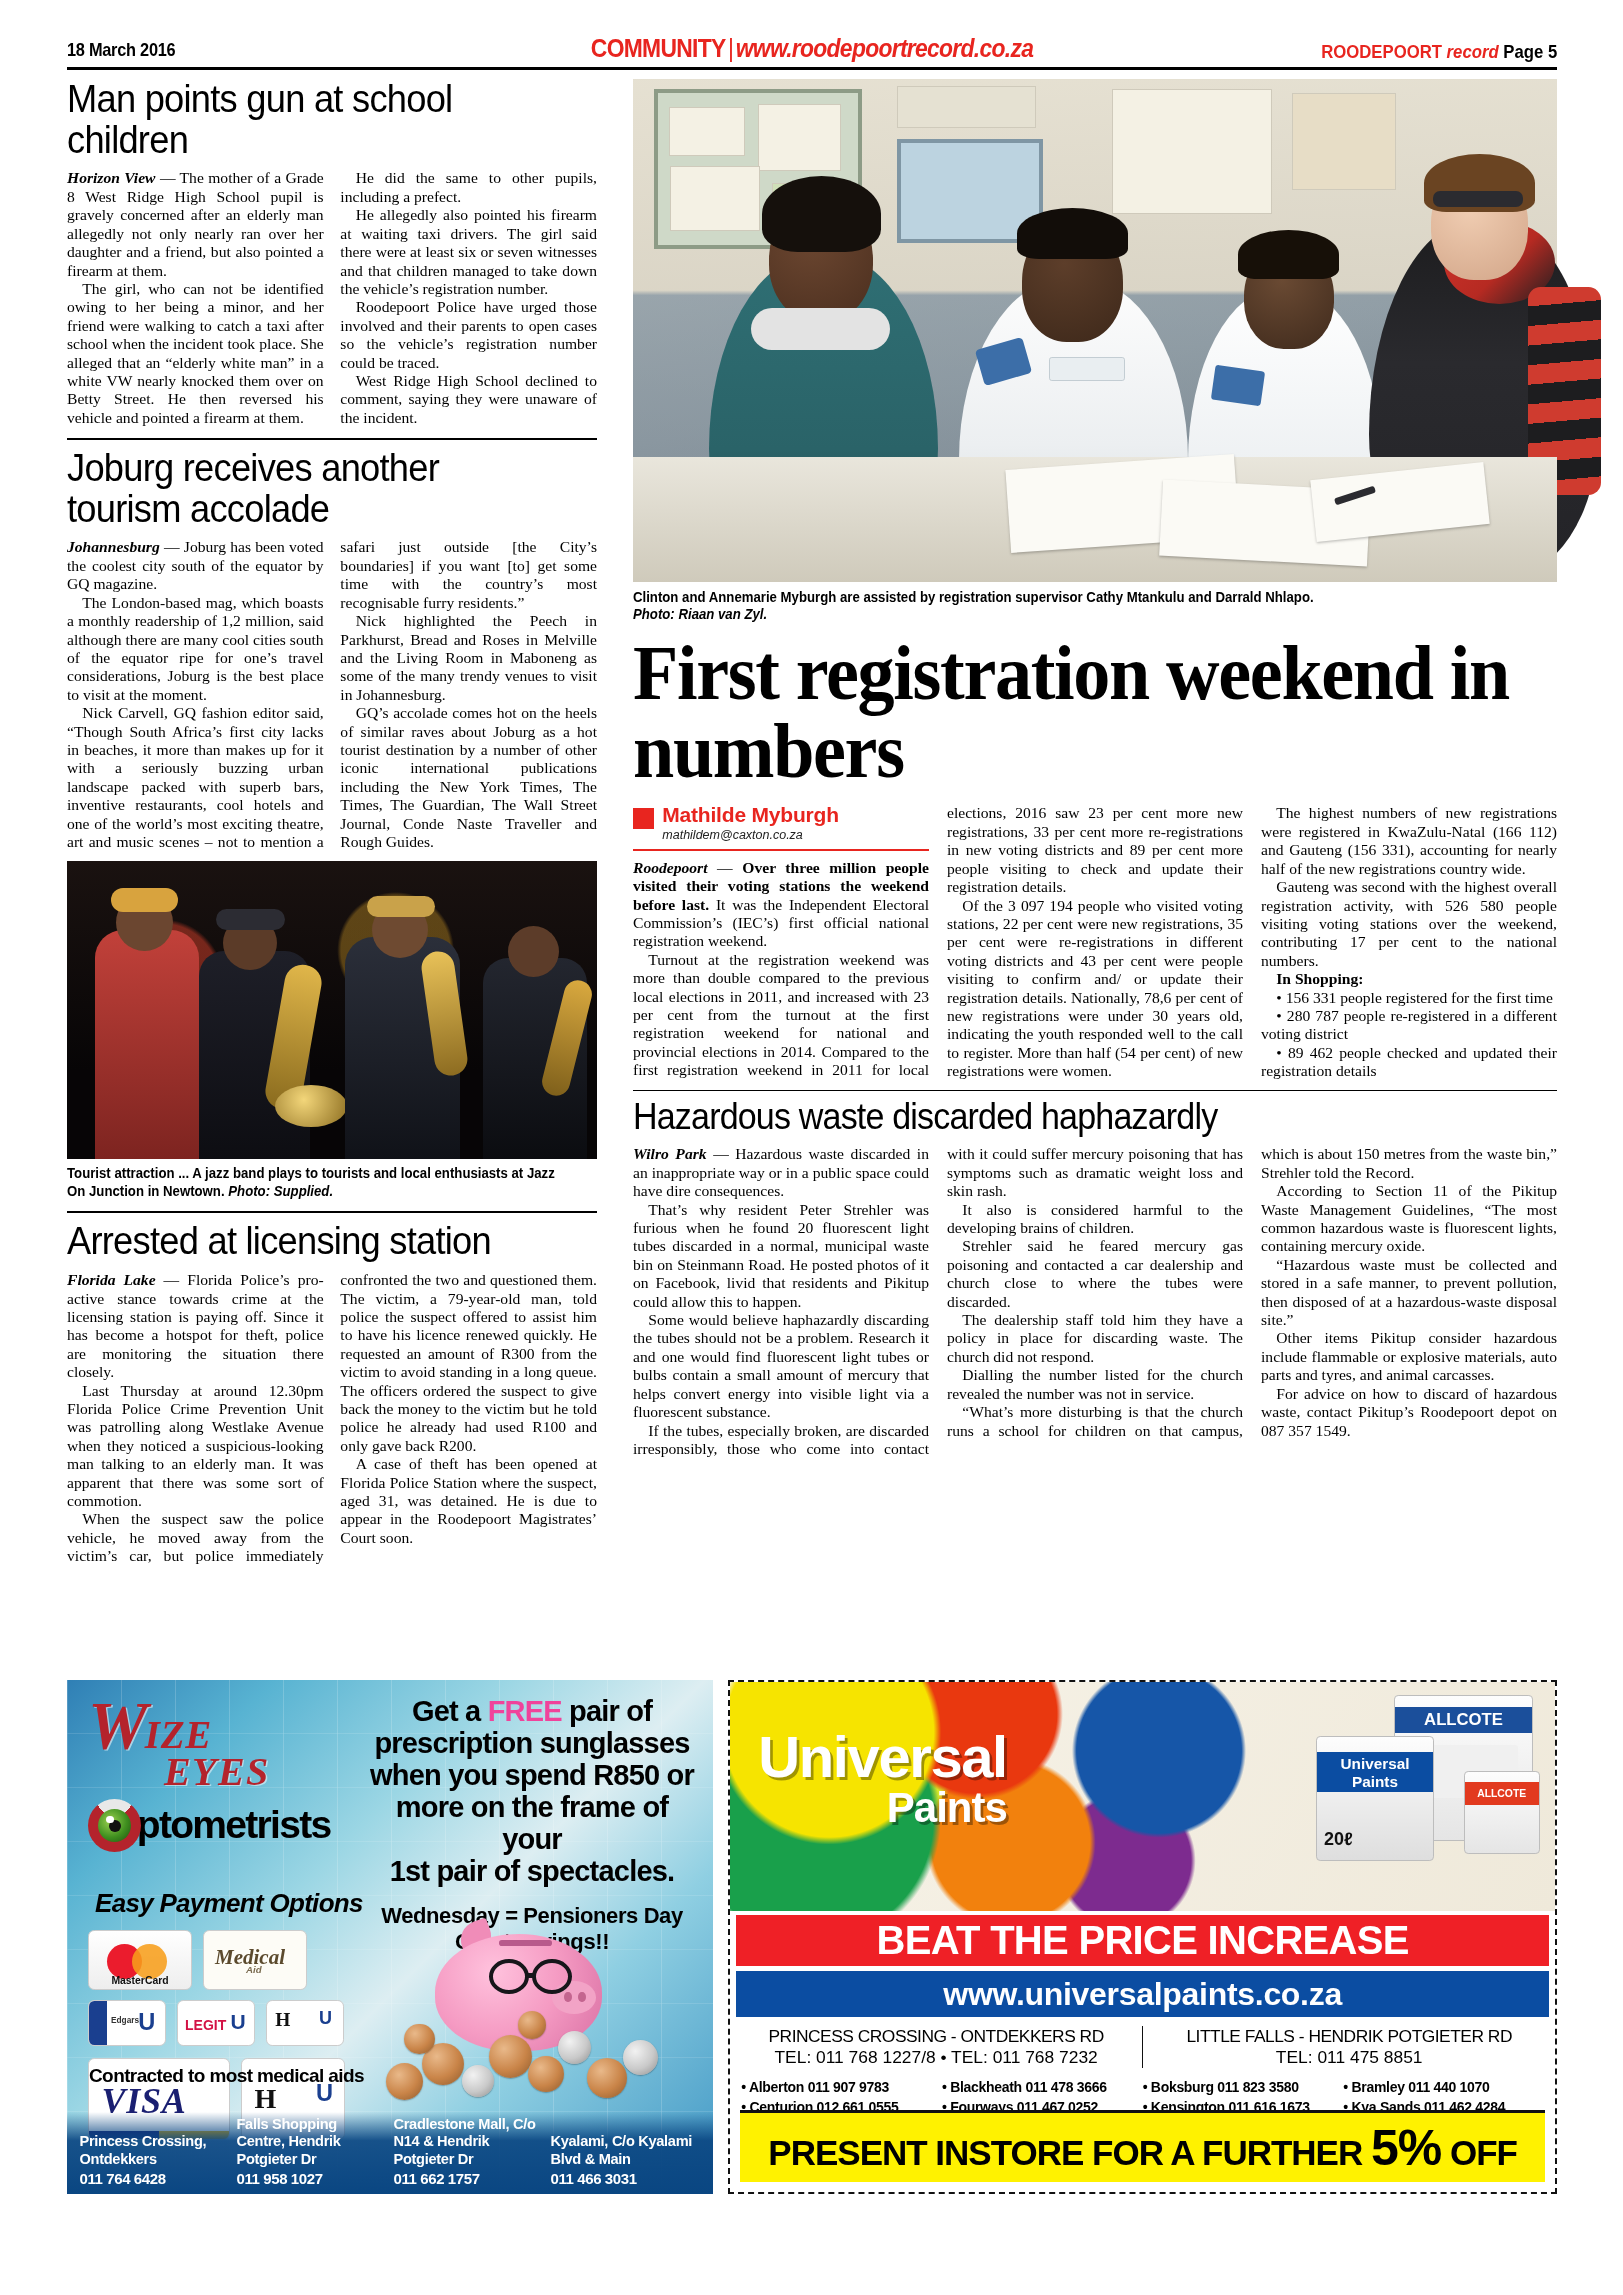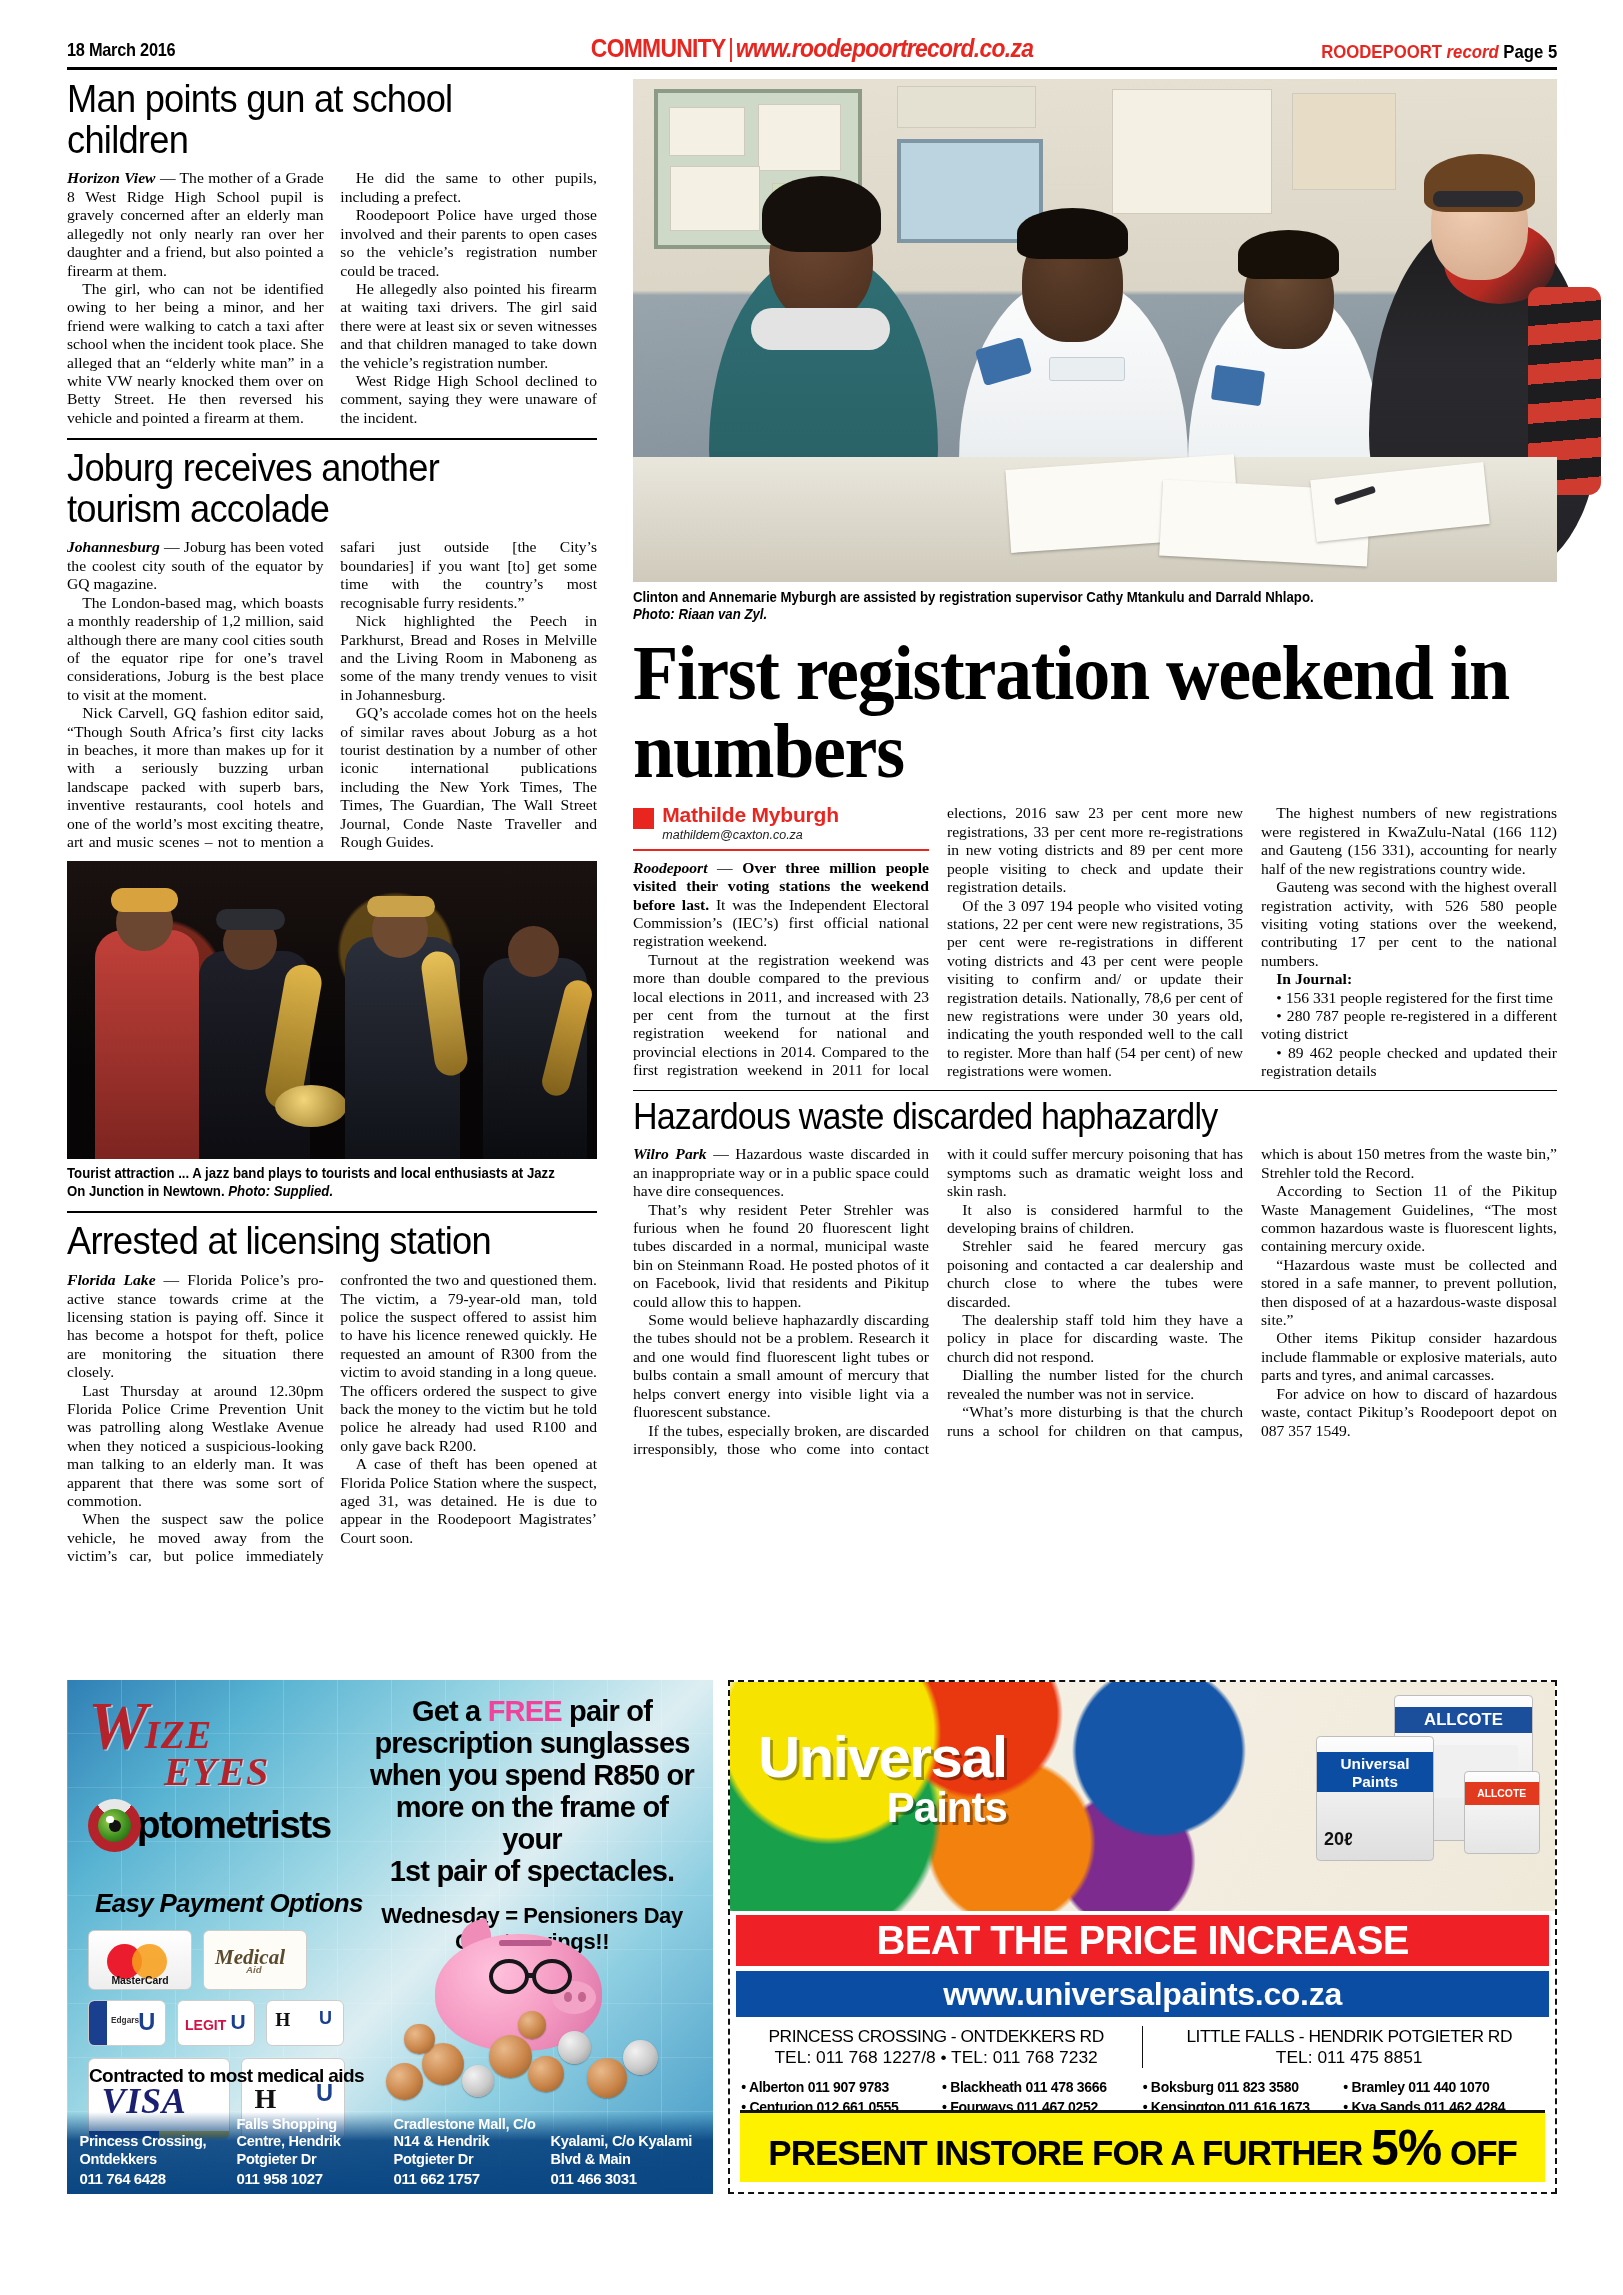--- a/index.html
+++ b/index.html
@@ -269,22 +269,22 @@
   <div class="cols">
 
     <div class="left-col">
 
       <h1 class="head">Man points gun at school children</h1>
 
       <div class="body2">
         <p class="first"><span class="dateline">Horizon View</span> <span>— The mother of a Grade 8 West Ridge High School pupil is gravely concerned after an elderly man allegedly not only nearly ran over her daughter and a friend, but also pointed a firearm at them.</span></p>
         <p>The girl, who can not be identified owing to her being a minor, and her friend were walking to catch a taxi after school when the incident took place. She alleged that an “elderly white man” in a white VW nearly knocked them over on Betty Street. He then reversed his vehicle and pointed a firearm at them.</p>
         <p>He did the same to other pupils, including a prefect.</p>
+        <p>He allegedly also pointed his firearm at waiting taxi drivers. The girl said there were at least six or seven witnesses and that children managed to take down the vehicle’s registration number.</p>
         <p>Roodepoort Police have urged those involved and their parents to open cases so the vehicle’s registration number could be traced.</p>
-        <p>He allegedly also pointed his firearm at waiting taxi drivers. The girl said there were at least six or seven witnesses and that children managed to take down the vehicle’s registration number.</p>
         <p>West Ridge High School declined to comment, saying they were unaware of the incident.</p>
       </div>
 
       <div class="hr-line"></div>
 
       <h1 class="head two-line">Joburg receives another tourism  accolade</h1>
 
       <div class="body2">
         <p class="first"><span class="dateline">Johannesburg</span> <span>— Joburg has been voted the coolest city south of the equator by GQ magazine.</span></p>
         <p>The London-based mag, which boasts a monthly readership of 1,2 million, said although there are many cool cities south of the equator ripe for one’s travel considerations, Joburg is the best place to visit at the moment.</p>
@@ -404,21 +404,21 @@
               <div class="byline-mail">mathildem@caxton.co.za</div>
             </div>
           </div>
           <div class="byline-rule"></div>
         </div>
         <p class="first"><span class="dateline">Roodepoort</span> — <span class="lead-bold">Over three million people visited their voting stations the weekend before last.</span> <span>It was the Independent Electoral Commission’s (IEC’s) first official national registration weekend.</span></p>
         <p>Turnout at the registration weekend was more than double compared to the previous local elections in 2011, and increased with 23 per cent from the turnout at the first registration weekend for national and provincial elections in 2014. Compared to the first registration weekend in 2011 for local elections, 2016 saw 23 per cent more new registrations, 33 per cent more re-registrations in new voting districts and 89 per cent more people visiting to check and update their registration details.</p>
         <p>Of the 3 097 194 people who visited voting stations, 22 per cent were new registrations, 35 per cent were re-registrations in different voting districts and 43 per cent were people visiting to confirm and/ or update their registration details. Nationally, 78,6 per cent of new registrations were under 30 years old, indicating the youth responded well to the call to register. More than half (54 per cent) of new registrations were women.</p>
         <p>The highest numbers of new registrations were registered in KwaZulu-Natal (166 112) and Gauteng (156 331), accounting for nearly half of the new registrations country wide.</p>
         <p>Gauteng was second with the highest overall registration activity, with 526 580 people visiting voting stations over the weekend, contributing 17 per cent to the national numbers.</p>
-        <p><span class="bullet-head">In Journal:</span></p>
+        <p><span class="bullet-head">In Shopping:</span></p>
         <p>• 156 331 people registered for the first time</p>
         <p>• 280 787 people re-registered in a different voting district</p>
         <p>• 89 462 people checked and updated their registration details</p>
       </div>
 
       <div class="hr-line-thin"></div>
 
       <h1 class="mid-head">Hazardous waste discarded haphazardly</h1>
 
       <div class="body3">

